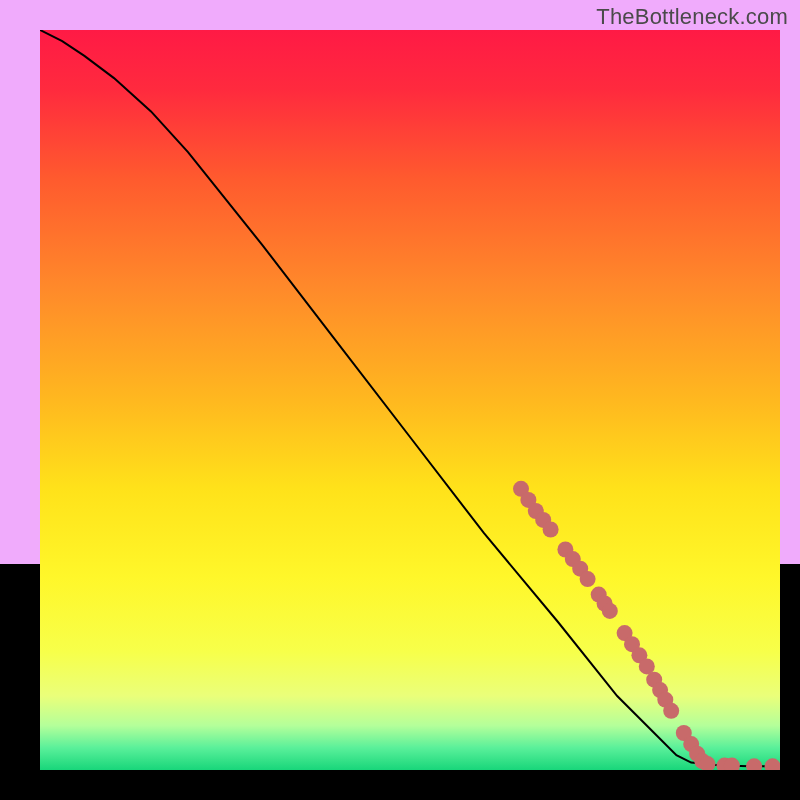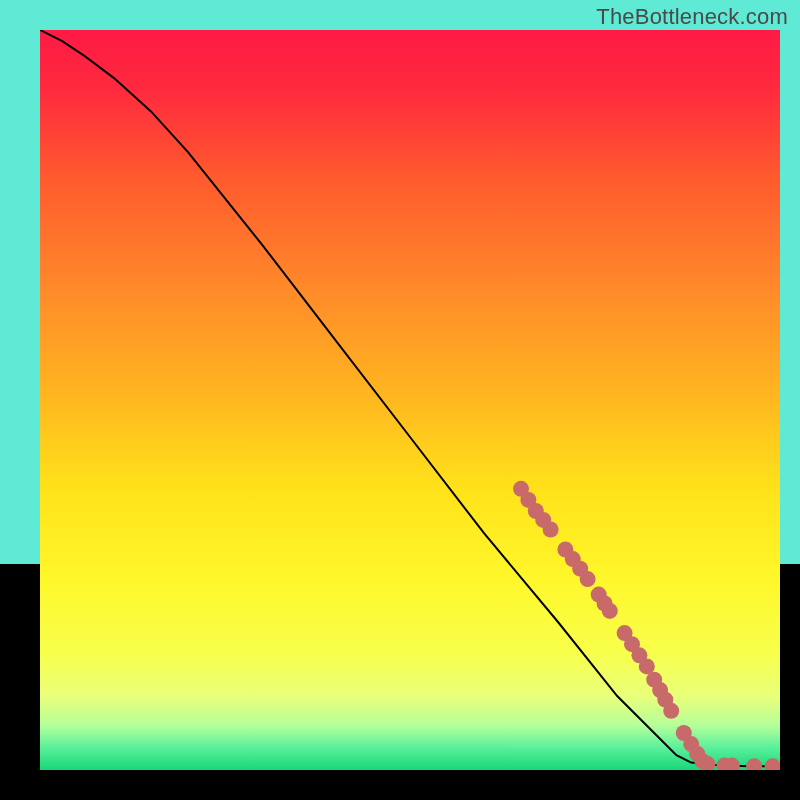--- a/index.html
+++ b/index.html
@@ -8,21 +8,21 @@
     width: 800px;
     height: 800px;
     background: #000;
     overflow: hidden;
     font-family: Arial, Helvetica, sans-serif;
   }
   .outer {
     position: relative;
     width: 800px;
     height: 564px;
-    background: #5eead4;
+    background: #f0abfc;
   }
   .watermark {
     position: absolute;
     top: 4px;
     right: 12px;
     color: #4a4a4a;
     font-size: 22px;
     font-weight: 500;
     letter-spacing: 0.2px;
   }

